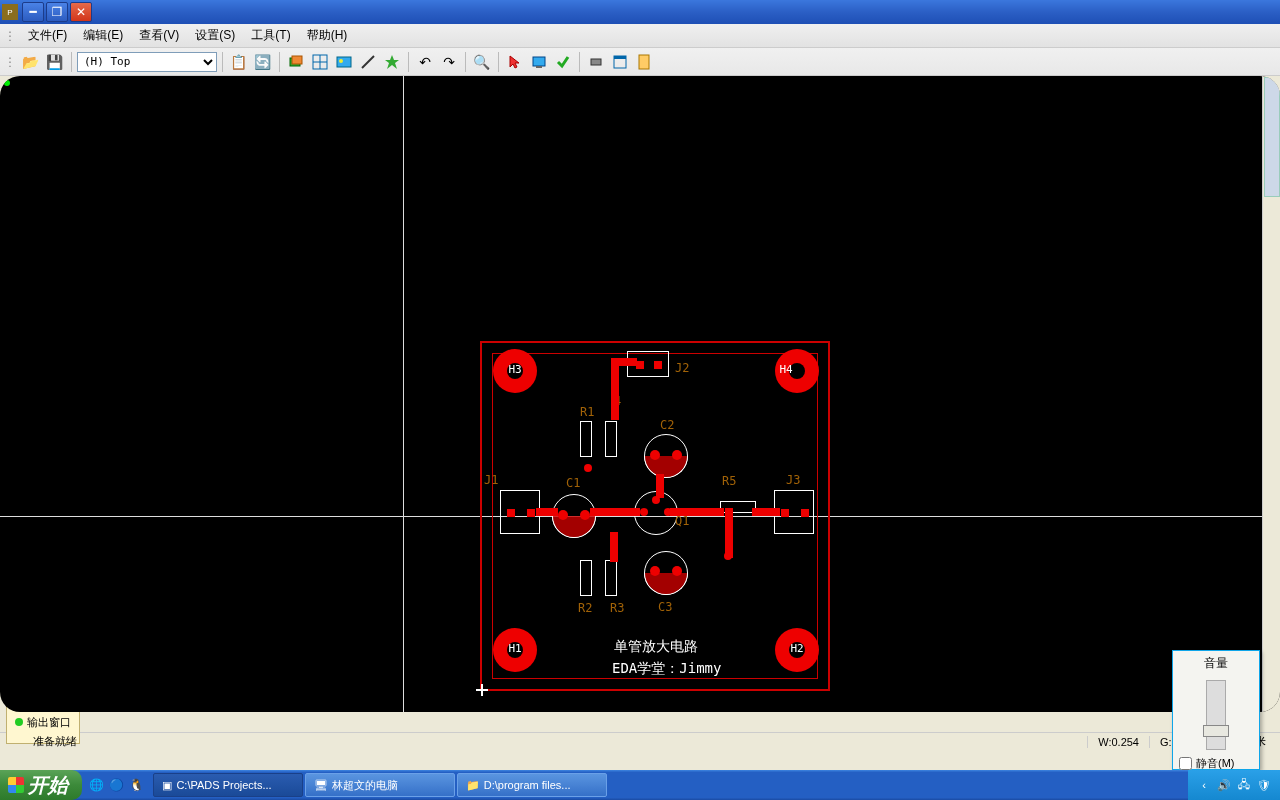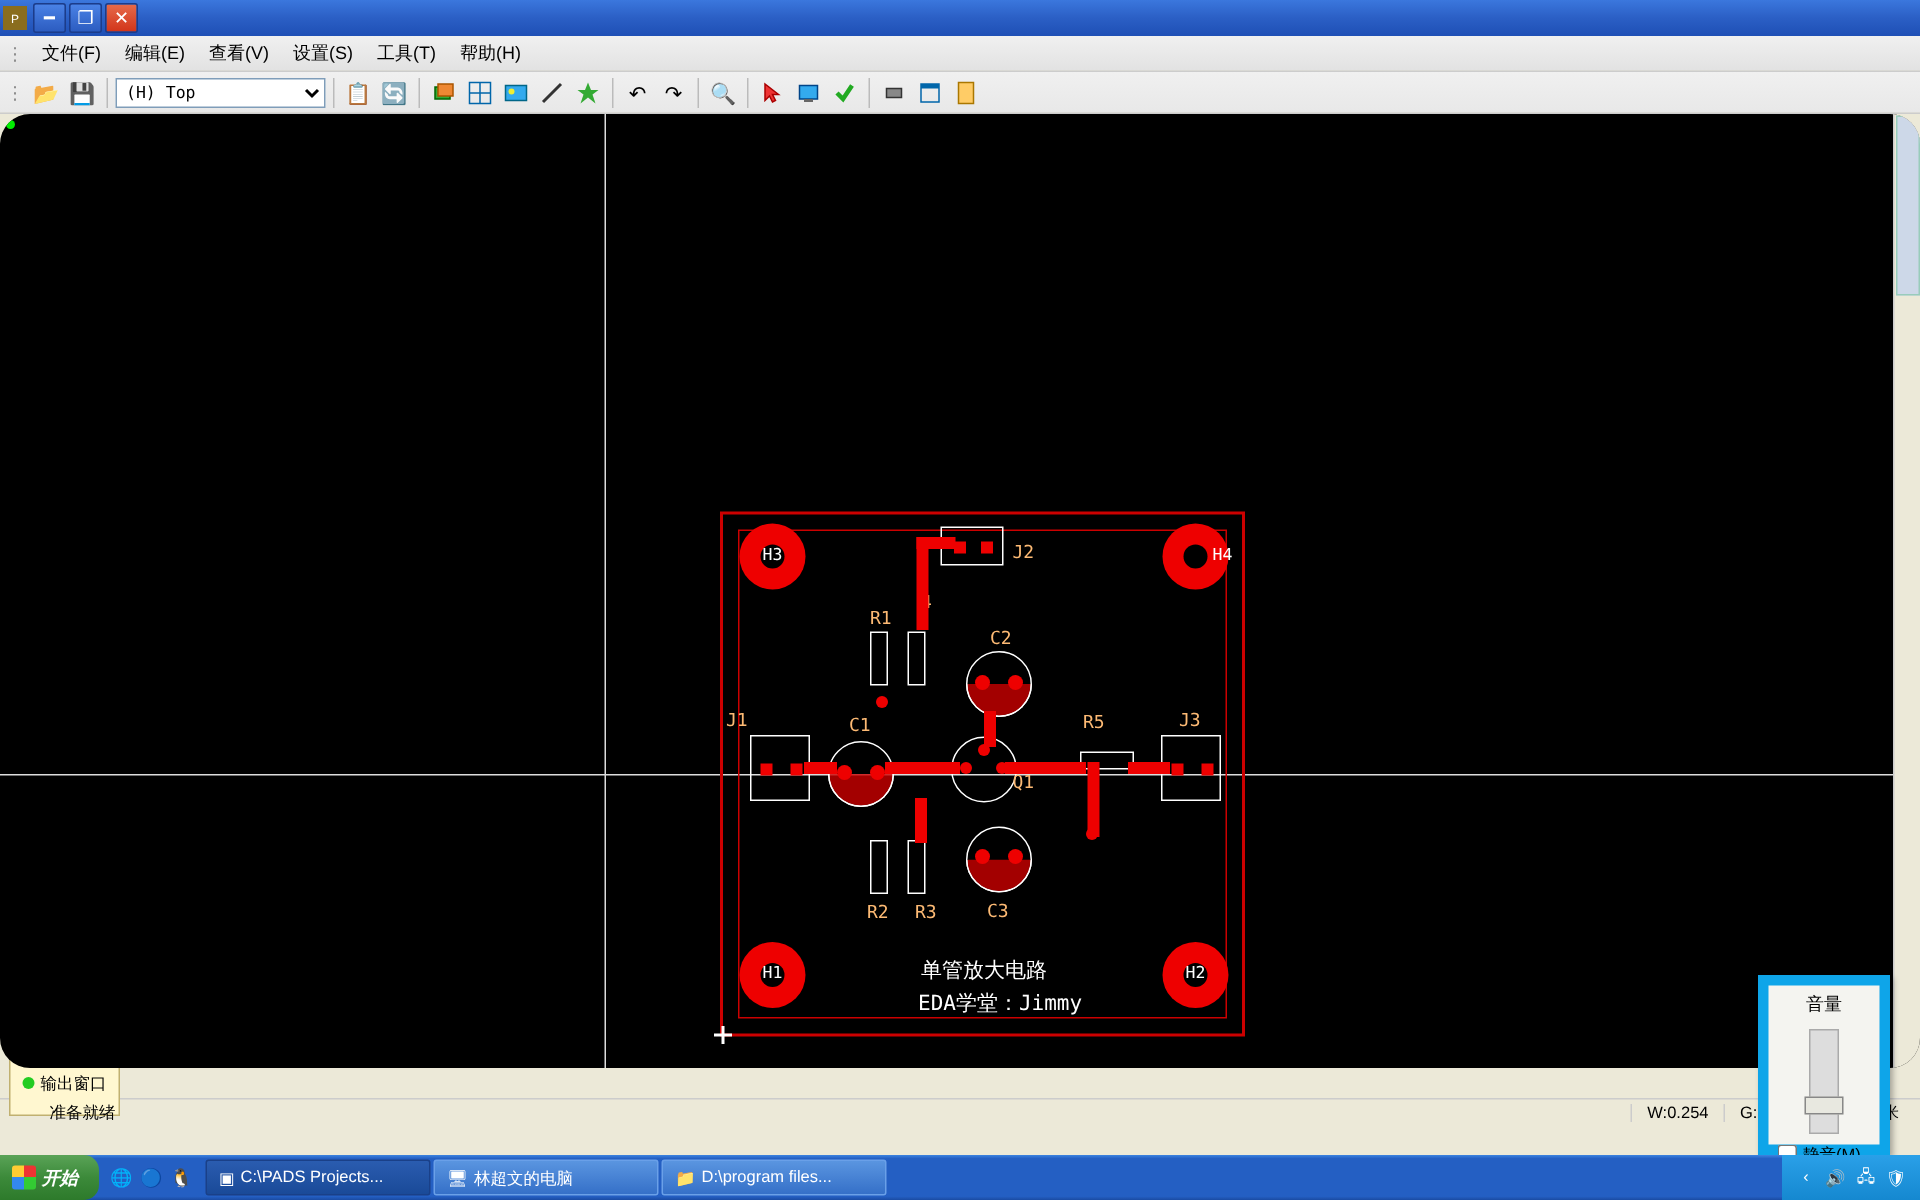--- a/index.html
+++ b/index.html
@@ -37,21 +37,21 @@
 .crosshair-v { position: absolute; left: 403px; top: 0; height: 100%; width: 1px; background: #ddd; }
 .origin-dot { position: absolute; left: 4px; top: 4px; width: 6px; height: 6px; background: #0e0; border-radius: 50%; }
 
 .pcb-outer { position: absolute; left: 480px; top: 265px; width: 350px; height: 350px; border: 2px solid #c00; }
 .pcb-inner { position: absolute; inset: 10px; border: 1px solid #c00; }
 
 .mount-hole { position: absolute; width: 44px; height: 44px; background: #e00; border-radius: 50%; }
 .mount-hole::after { content: ""; position: absolute; inset: 14px; background: black; border-radius: 50%; }
 .mount-label { position: absolute; color: white; font-size: 11px; font-family: monospace; text-align: center; width: 44px; }
 
-.reflabel { position: absolute; color: #fdba74; font-size: 12px; font-family: SimSun, monospace; white-space: nowrap; }
+.reflabel { position: absolute; color: #a16207; font-size: 12px; font-family: SimSun, monospace; white-space: nowrap; }
 .silktext { position: absolute; color: white; font-size: 14px; font-family: SimSun, monospace; text-align: center; white-space: nowrap; }
 
 .conn { position: absolute; border: 1px solid white; }
 .conn .pad { position: absolute; width: 8px; height: 8px; background: #e00; }
 .pad-round { position: absolute; width: 10px; height: 10px; border-radius: 50%; background: #e00; }
 .pad-round.sm { width: 8px; height: 8px; }
 
 .smd-box { position: absolute; border: 1px solid white; }
 
 .cap-circ { position: absolute; width: 44px; height: 44px; border: 1px solid white; border-radius: 50%; }
@@ -67,27 +67,27 @@
 .origin-mark::after { content: ""; position: absolute; height: 12px; width: 2px; background: white; left: 5px; }
 
 .output-bar { height: 20px; background: #ece9d8; display: flex; align-items: center; }
 .output-tab { background: #fff7d0; border: 1px solid #c0b070; padding: 13px 8px; margin-left: 6px; font-size: 11px; display: flex; align-items: center; gap: 4px; }
 .output-tab .dot { width: 8px; height: 8px; border-radius: 50%; background: #2c2; }
 
 .statusbar { height: 18px; background: #ece9d8; border-top: 1px solid #ccc; display: flex; align-items: center; font-size: 11px; padding: 0 4px; }
 .statusbar .left { flex: 1; margin-left: 29px; }
 .statusbar .cell { padding: 0 10px; border-left: 1px solid #ccc; }
 
-.volume-panel { position: absolute; right: 20px; bottom: 30px; width: 88px; height: 120px; background: #f4f4f0; border: 7px solid #0ea5e9; box-shadow: 2px 2px 4px rgba(0,0,0,0.3); z-index: 50; }
+.volume-panel { position: absolute; right: 20px; bottom: 30px; width: 88px; height: 120px; background: #f4f4f0; border: 1px solid #0ea5e9; box-shadow: 2px 2px 4px rgba(0,0,0,0.3); z-index: 50; }
 .volume-panel .vtitle { text-align: center; padding: 4px; font-size: 12px; }
 .volume-panel .slider { width: 20px; height: 70px; margin: 4px auto; background: #ddd; border: 1px solid #aaa; position: relative; }
 .volume-panel .slider .knob { position: absolute; width: 26px; height: 12px; background: #e8e8e0; border: 1px solid #888; left: -4px; top: 44px; }
 
 .taskbar { position: absolute; bottom: 0; left: 0; right: 0; height: 30px; background: linear-gradient(to bottom, #3d84e0, #245fc3 8%, #245fc3 92%, #1a4ba3); display: flex; align-items: center; z-index: 100; }
-.start-btn { height: 30px; padding: 0 14px 0 8px; background: linear-gradient(to bottom, #5aa357, #3c8a3a 50%, #2d7a2b); color: white; font-weight: bold; font-style: italic; display: flex; align-items: center; border-radius: 0 10px 10px 0; font-size: 12px; gap: 4px; }
+.start-btn { height: 30px; padding: 0 14px 0 8px; background: linear-gradient(to bottom, #5aa357, #3c8a3a 50%, #2d7a2b); color: white; font-weight: bold; font-style: italic; display: flex; align-items: center; border-radius: 0 10px 10px 0; font-size: 20px; gap: 4px; }
 .start-btn .winlogo { width: 16px; height: 16px; display: inline-block; background: conic-gradient(#e33 0 25%, #3c3 0 50%, #38e 0 75%, #fc3 0); border-radius: 2px; }
 .ql { display: flex; gap: 2px; padding: 0 6px; }
 .ql .qicon { width: 18px; height: 18px; display: flex; align-items: center; justify-content: center; color: #cde; }
 .taskbtn { height: 24px; padding: 0 8px; margin: 0 1px; background: linear-gradient(to bottom, #5a95e0, #3570c8); color: white; border: 1px solid #6aa0e8; border-radius: 2px; display: flex; align-items: center; gap: 4px; font-size: 11px; min-width: 150px; }
 .taskbtn.active { background: linear-gradient(to bottom, #2a5cb0, #1a4a98); border-color: #1a4088; }
 .tray { margin-left: auto; height: 30px; background: linear-gradient(to bottom, #2aa0e8, #1588d0); padding: 0 8px; display: flex; align-items: center; gap: 4px; color: white; font-size: 11px; }
 .tray .ticon { width: 16px; height: 16px; display: flex; align-items: center; justify-content: center; }
 
 svg { display: block; }
 </style>
@@ -201,21 +201,21 @@
     <div class="crosshair-h"></div>
     <div class="crosshair-v"></div>
 
     <div class="pcb-outer">
       <div class="pcb-inner"></div>
     </div>
 
     <div class="mount-hole" style="left:493px;top:273px"></div>
     <div class="mount-label" style="left:493px;top:287px">H3</div>
     <div class="mount-hole" style="left:775px;top:273px"></div>
-    <div class="mount-label" style="left:793px;top:287px">H4</div>
+    <div class="mount-label" style="left:764px;top:287px">H4</div>
     <div class="mount-hole" style="left:493px;top:552px"></div>
     <div class="mount-label" style="left:493px;top:566px">H1</div>
     <div class="mount-hole" style="left:775px;top:552px"></div>
     <div class="mount-label" style="left:775px;top:566px">H2</div>
 
     <div class="conn" style="left:500px;top:414px;width:40px;height:44px">
       <div class="pad" style="left:6px;top:18px"></div>
       <div class="pad" style="left:26px;top:18px"></div>
     </div>
     <div class="reflabel" style="left:484px;top:397px">J1</div>

